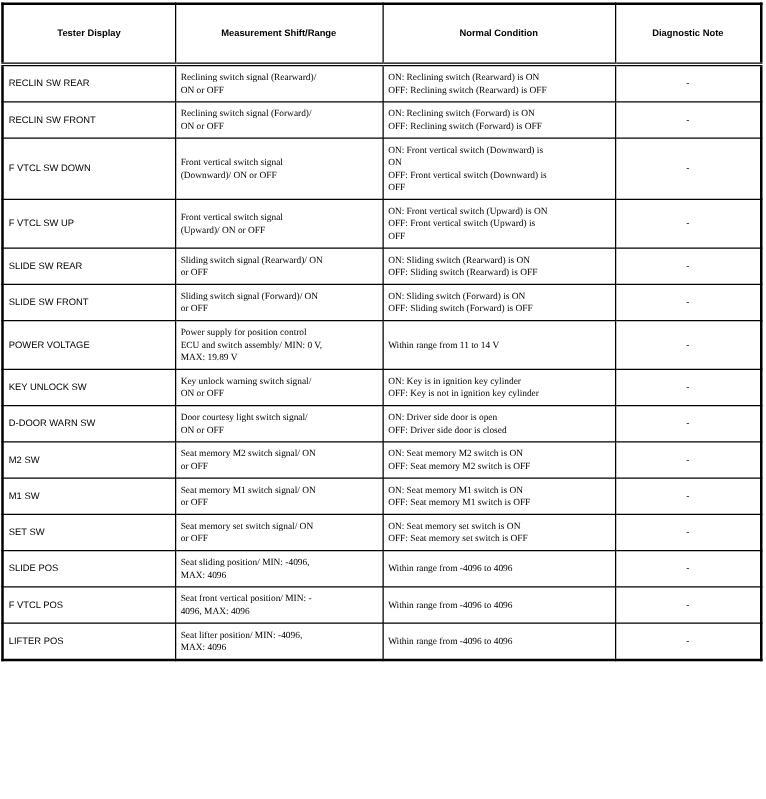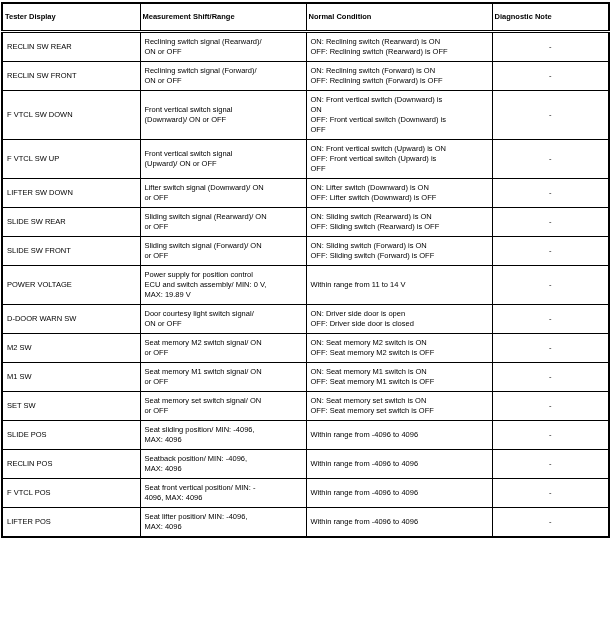--- a/index.html
+++ b/index.html
@@ -23,26 +23,26 @@
   th, td {
     border: 1px solid #000000;
     font-size: 7.5px;
     line-height: 10px;
     vertical-align: middle;
     padding: 4px 4px;
     overflow: hidden;
   }
   thead th {
     font-weight: bold;
-    text-align: left;
-    padding: 8px 2px;
+    text-align: center;
+    padding: 18px 2px;
     border-bottom: 3px double #000000;
   }
   td.c1 { text-align: left; }
-  td.c2, td.c3 { text-align: left; white-space: pre-line; }
+  td.c2, td.c3 { text-align: left; white-space: pre-line; font-family: Liberation Serif, serif; }
   td.c4 { text-align: center; }
 </style>
 </head>
 <body>
 
 <div class="page">
   <table class="data-table">
     <colgroup>
       <col class="c1">
         <col class="c2">
@@ -87,28 +87,20 @@
         <tr>
     <td class="c1">F VTCL SW UP</td>
     <td class="c2">Front vertical switch signal
 (Upward)/ ON or OFF</td>
     <td class="c3">ON: Front vertical switch (Upward) is ON
 OFF: Front vertical switch (Upward) is
 OFF</td>
     <td class="c4">-</td>
   </tr>
         <tr>
-    <td class="c1">LIFTER SW DOWN</td>
-    <td class="c2">Lifter switch signal (Downward)/ ON
-or OFF</td>
-    <td class="c3">ON: Lifter switch (Downward) is ON
-OFF: Lifter switch (Downward) is OFF</td>
-    <td class="c4">-</td>
-  </tr>
-        <tr>
     <td class="c1">SLIDE SW REAR</td>
     <td class="c2">Sliding switch signal (Rearward)/ ON
 or OFF</td>
     <td class="c3">ON: Sliding switch (Rearward) is ON
 OFF: Sliding switch (Rearward) is OFF</td>
     <td class="c4">-</td>
   </tr>
         <tr>
     <td class="c1">SLIDE SW FRONT</td>
     <td class="c2">Sliding switch signal (Forward)/ ON
@@ -116,20 +108,28 @@
     <td class="c3">ON: Sliding switch (Forward) is ON
 OFF: Sliding switch (Forward) is OFF</td>
     <td class="c4">-</td>
   </tr>
         <tr>
     <td class="c1">POWER VOLTAGE</td>
     <td class="c2">Power supply for position control
 ECU and switch assembly/ MIN: 0 V,
 MAX: 19.89 V</td>
     <td class="c3">Within range from 11 to 14 V</td>
+    <td class="c4">-</td>
+  </tr>
+        <tr>
+    <td class="c1">KEY UNLOCK SW</td>
+    <td class="c2">Key unlock warning switch signal/
+ON or OFF</td>
+    <td class="c3">ON: Key is in ignition key cylinder
+OFF: Key is not in ignition key cylinder</td>
     <td class="c4">-</td>
   </tr>
         <tr>
     <td class="c1">D-DOOR WARN SW</td>
     <td class="c2">Door courtesy light switch signal/
 ON or OFF</td>
     <td class="c3">ON: Driver side door is open
 OFF: Driver side door is closed</td>
     <td class="c4">-</td>
   </tr>
@@ -158,27 +158,20 @@
     <td class="c4">-</td>
   </tr>
         <tr>
     <td class="c1">SLIDE POS</td>
     <td class="c2">Seat sliding position/ MIN: -4096,
 MAX: 4096</td>
     <td class="c3">Within range from -4096 to 4096</td>
     <td class="c4">-</td>
   </tr>
         <tr>
-    <td class="c1">RECLIN POS</td>
-    <td class="c2">Seatback position/ MIN: -4096,
-MAX: 4096</td>
-    <td class="c3">Within range from -4096 to 4096</td>
-    <td class="c4">-</td>
-  </tr>
-        <tr>
     <td class="c1">F VTCL POS</td>
     <td class="c2">Seat front vertical position/ MIN: -
 4096, MAX: 4096</td>
     <td class="c3">Within range from -4096 to 4096</td>
     <td class="c4">-</td>
   </tr>
         <tr>
     <td class="c1">LIFTER POS</td>
     <td class="c2">Seat lifter position/ MIN: -4096,
 MAX: 4096</td>

